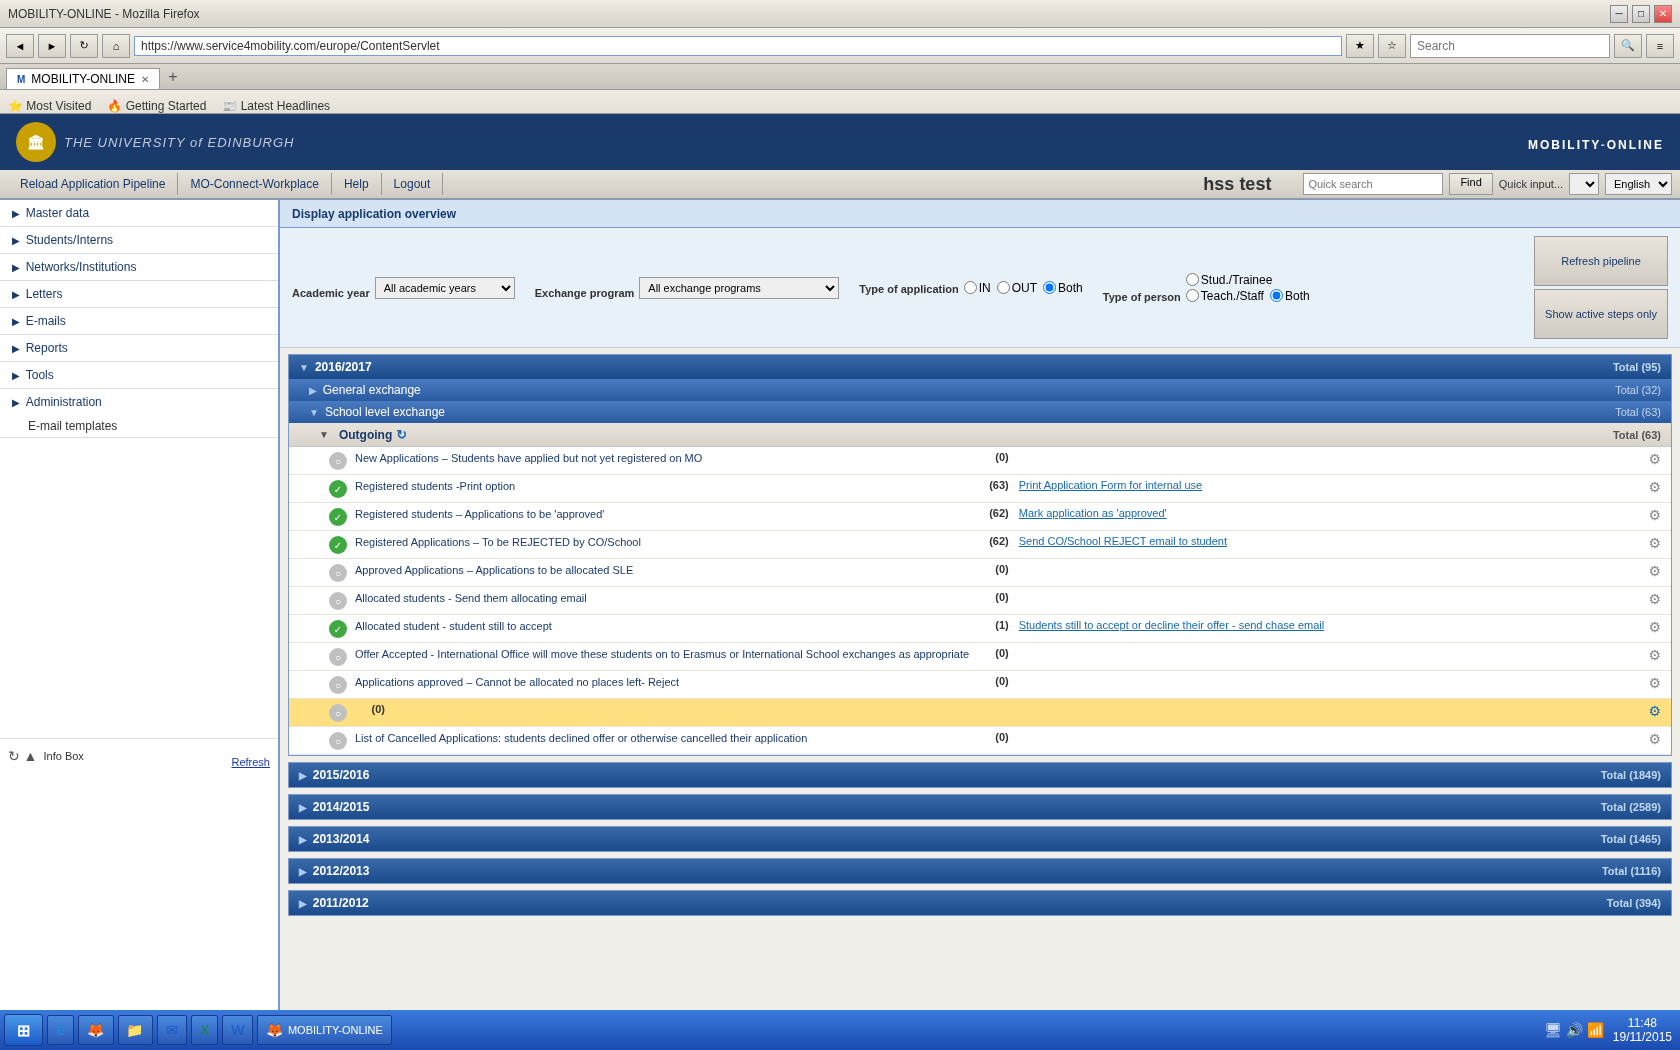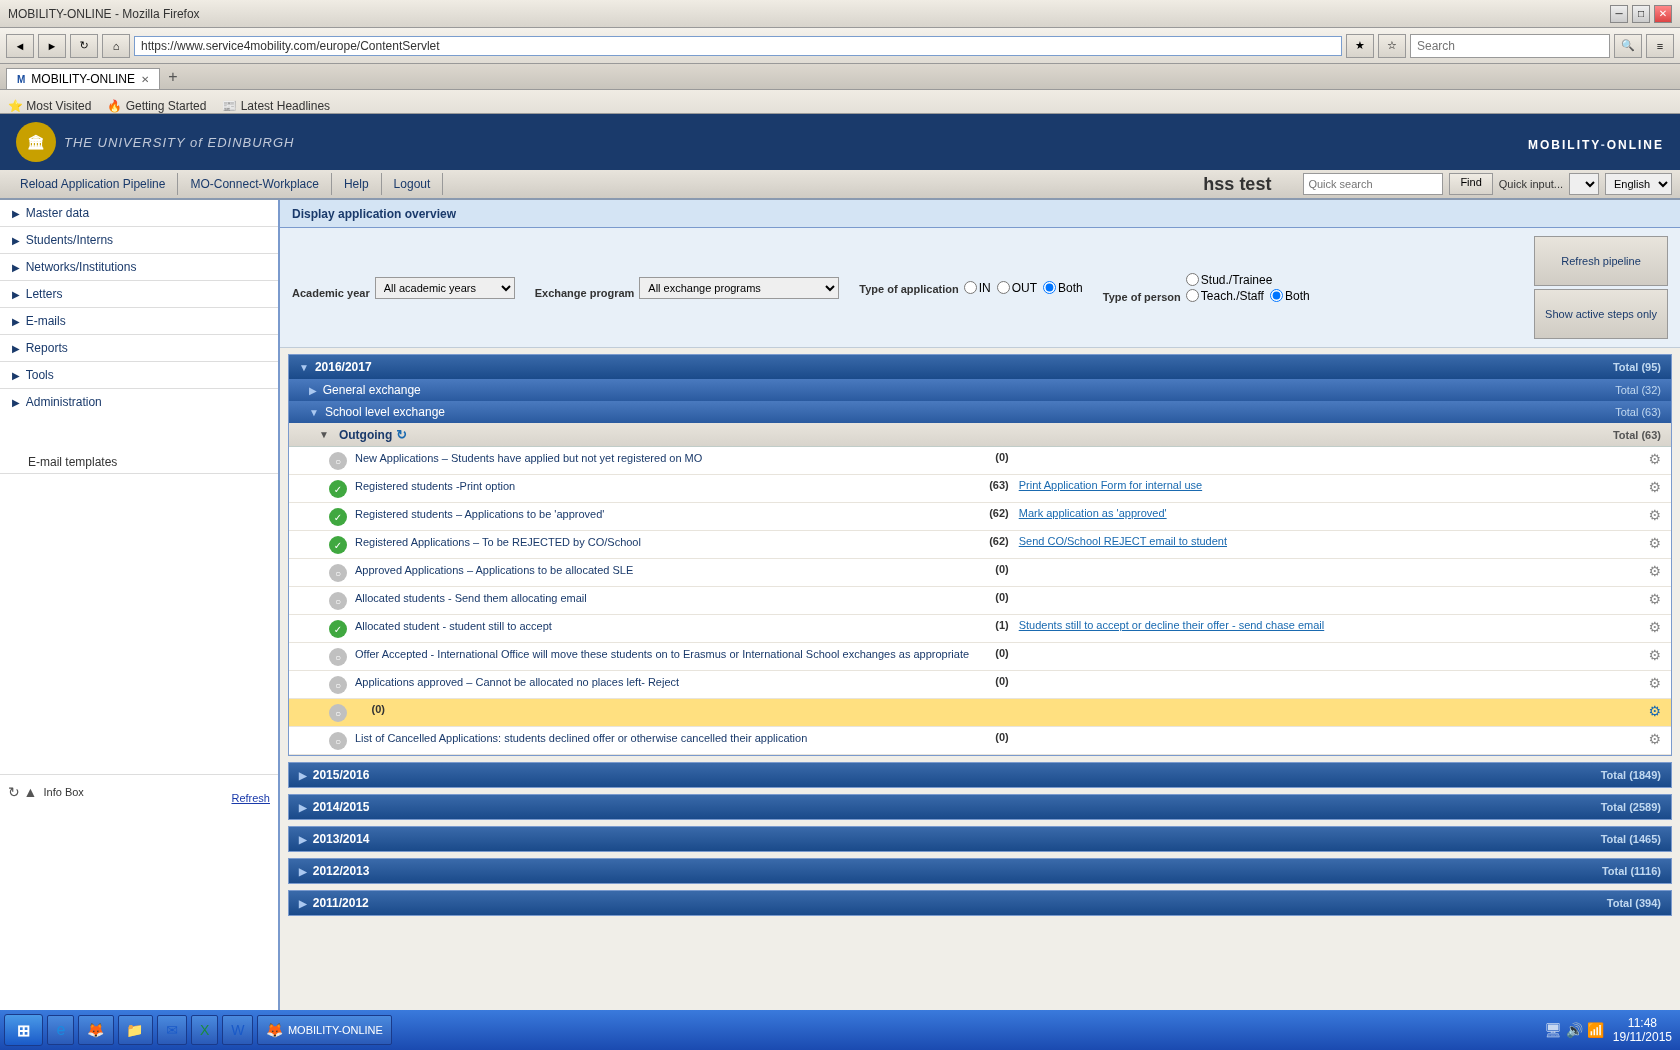--- a/index.html
+++ b/index.html
@@ -103,21 +103,21 @@
     .sidebar-section { border-bottom: 1px solid #ddd; }
     .sidebar-item {
       display: flex;
       align-items: center;
       padding: 6px 12px;
       cursor: pointer;
       color: #1a3a6b;
       font-size: 12px;
     }
     .sidebar-arrow { margin-right: 6px; font-size: 10px; color: #1a3a6b; }
-    .sidebar-sub { padding: 4px 17px 4px 28px; color: #333; font-size: 11px; cursor: pointer; margin-top: 36px; }
+    .sidebar-sub { padding: 4px 17px 4px 28px; color: #333; font-size: 11px; cursor: pointer; }
     .refresh-btn { margin-left: auto; font-size: 11px; color: #1a3aaa; cursor: pointer; text-decoration: underline; margin-top: 13px; }
 
     
     .content-area { flex: 1; overflow-y: auto; background: #f0eee8; }
 
     
     .display-header {
       background: #d4e4f4;
       border-bottom: 1px solid #7a9acd;
       padding: 6px 12px;

